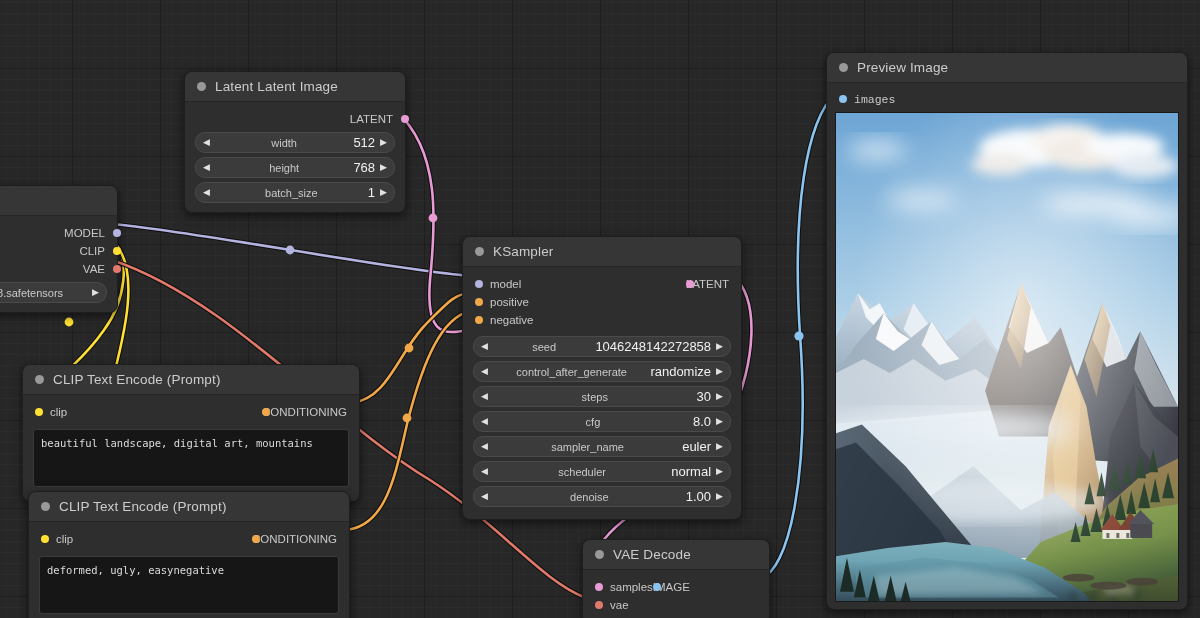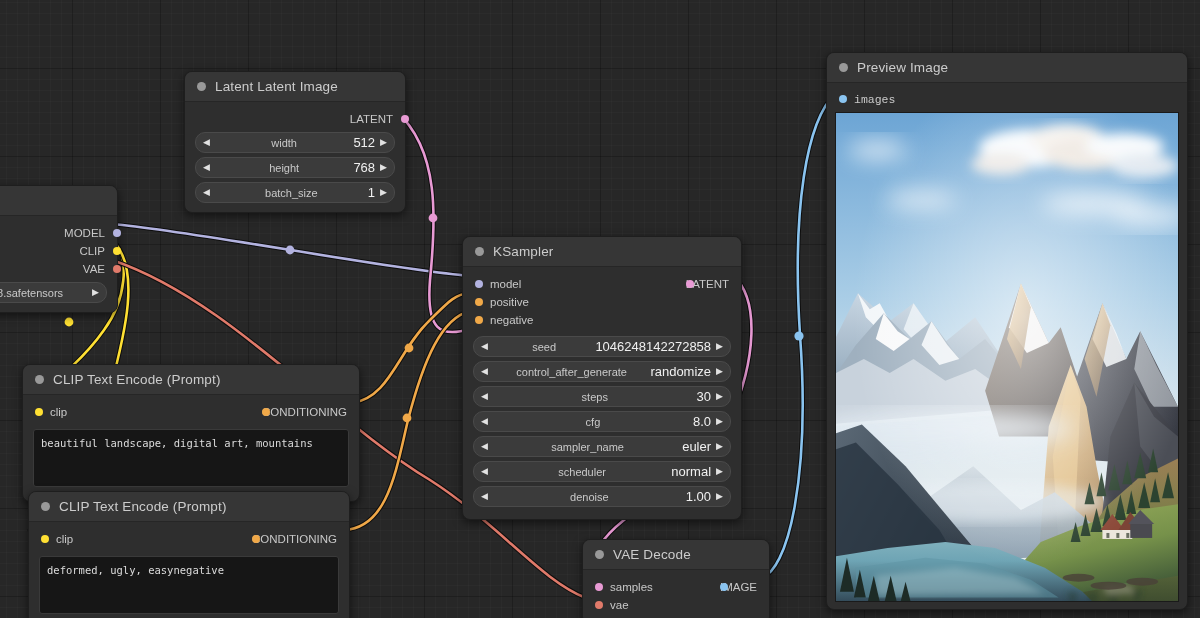--- a/index.html
+++ b/index.html
@@ -295,21 +295,21 @@
       </div>
     </div>
   </div>
 
   <div class="node" style="left:582px;top:539px;width:186px;">
     <div class="title">
       <span class="dot-collapse"></span>
       <span class="title-text">VAE Decode</span>
     </div>
     <div class="body" style="padding-bottom:10px;">
-      <div class="slot" style="justify-content:space-between;">
+      <div class="slot" style="">
         <span style="display:flex;align-items:center;">
           <span class="pin inline-left" style="width:8px;height:8px;border-radius:50%;background:#e89ad4;display:inline-block;"></span>
           <span class="lbl">samples</span>
         </span>
         <span style="display:flex;align-items:center;">
           <span class="lbl">IMAGE</span>
           <span class="pin inline-right" style="width:8px;height:8px;border-radius:50%;background:#8ac4f0;display:inline-block;"></span>
         </span>
       </div>
       <div class="slot">

